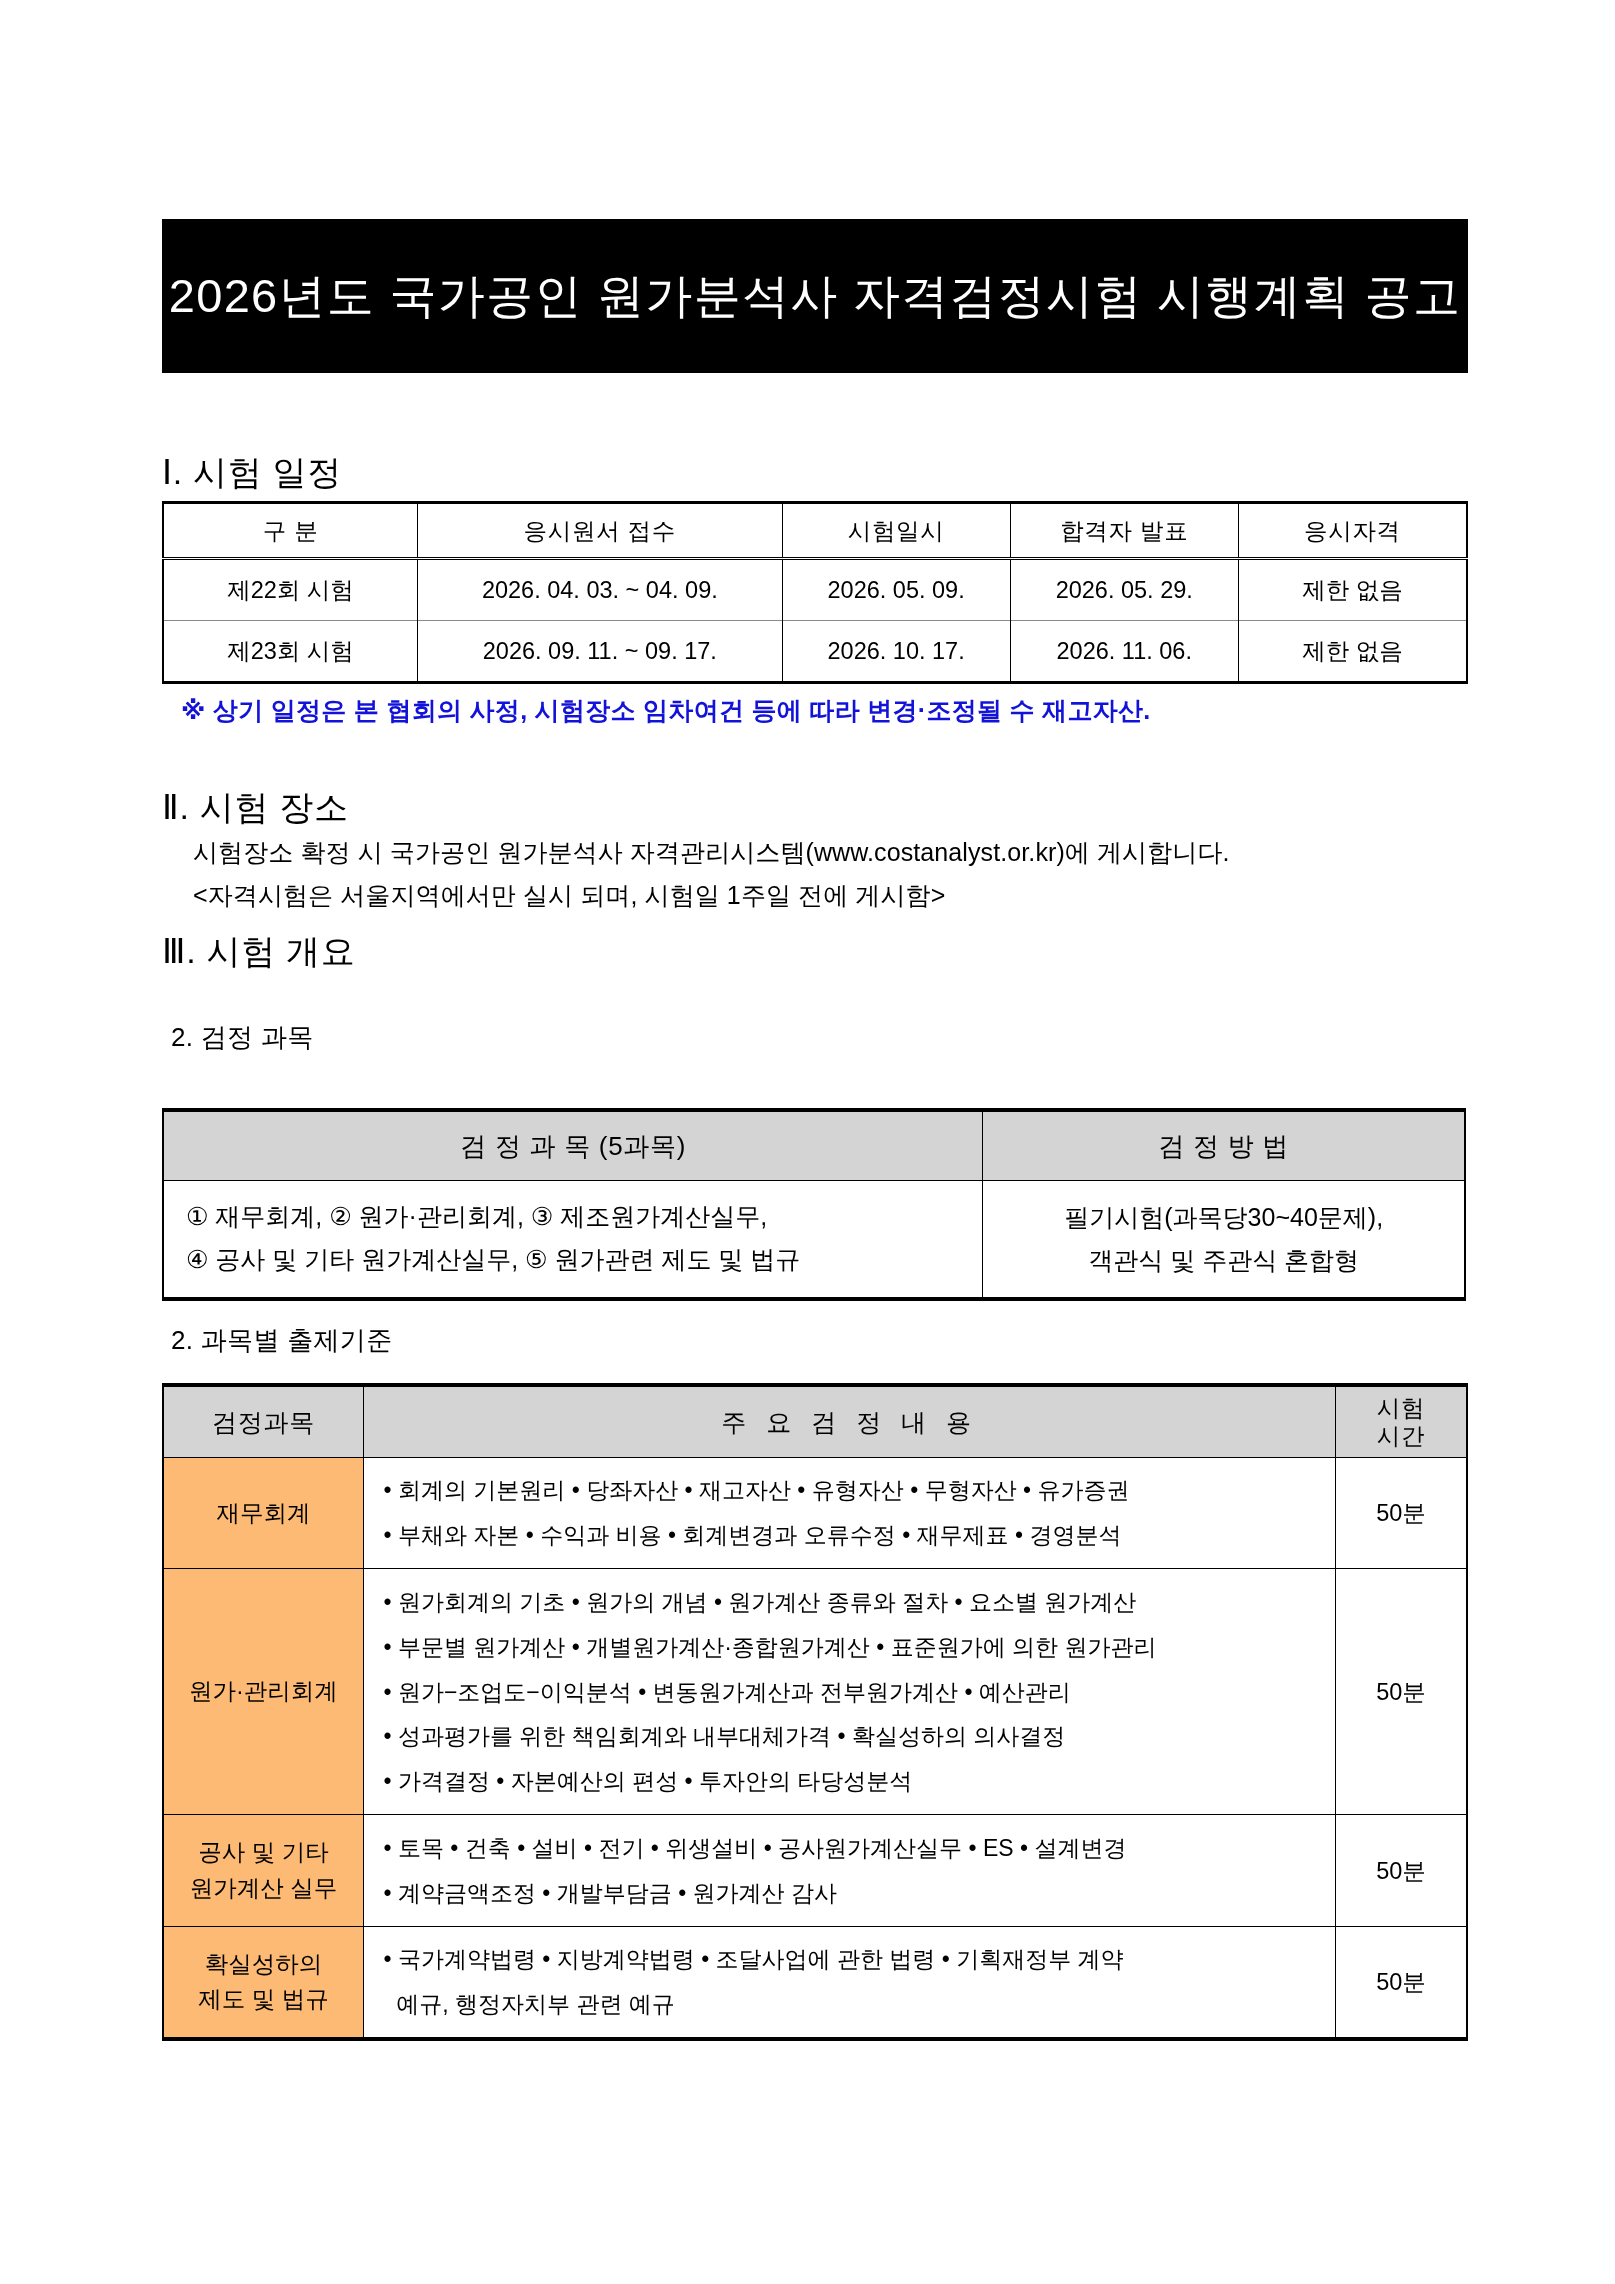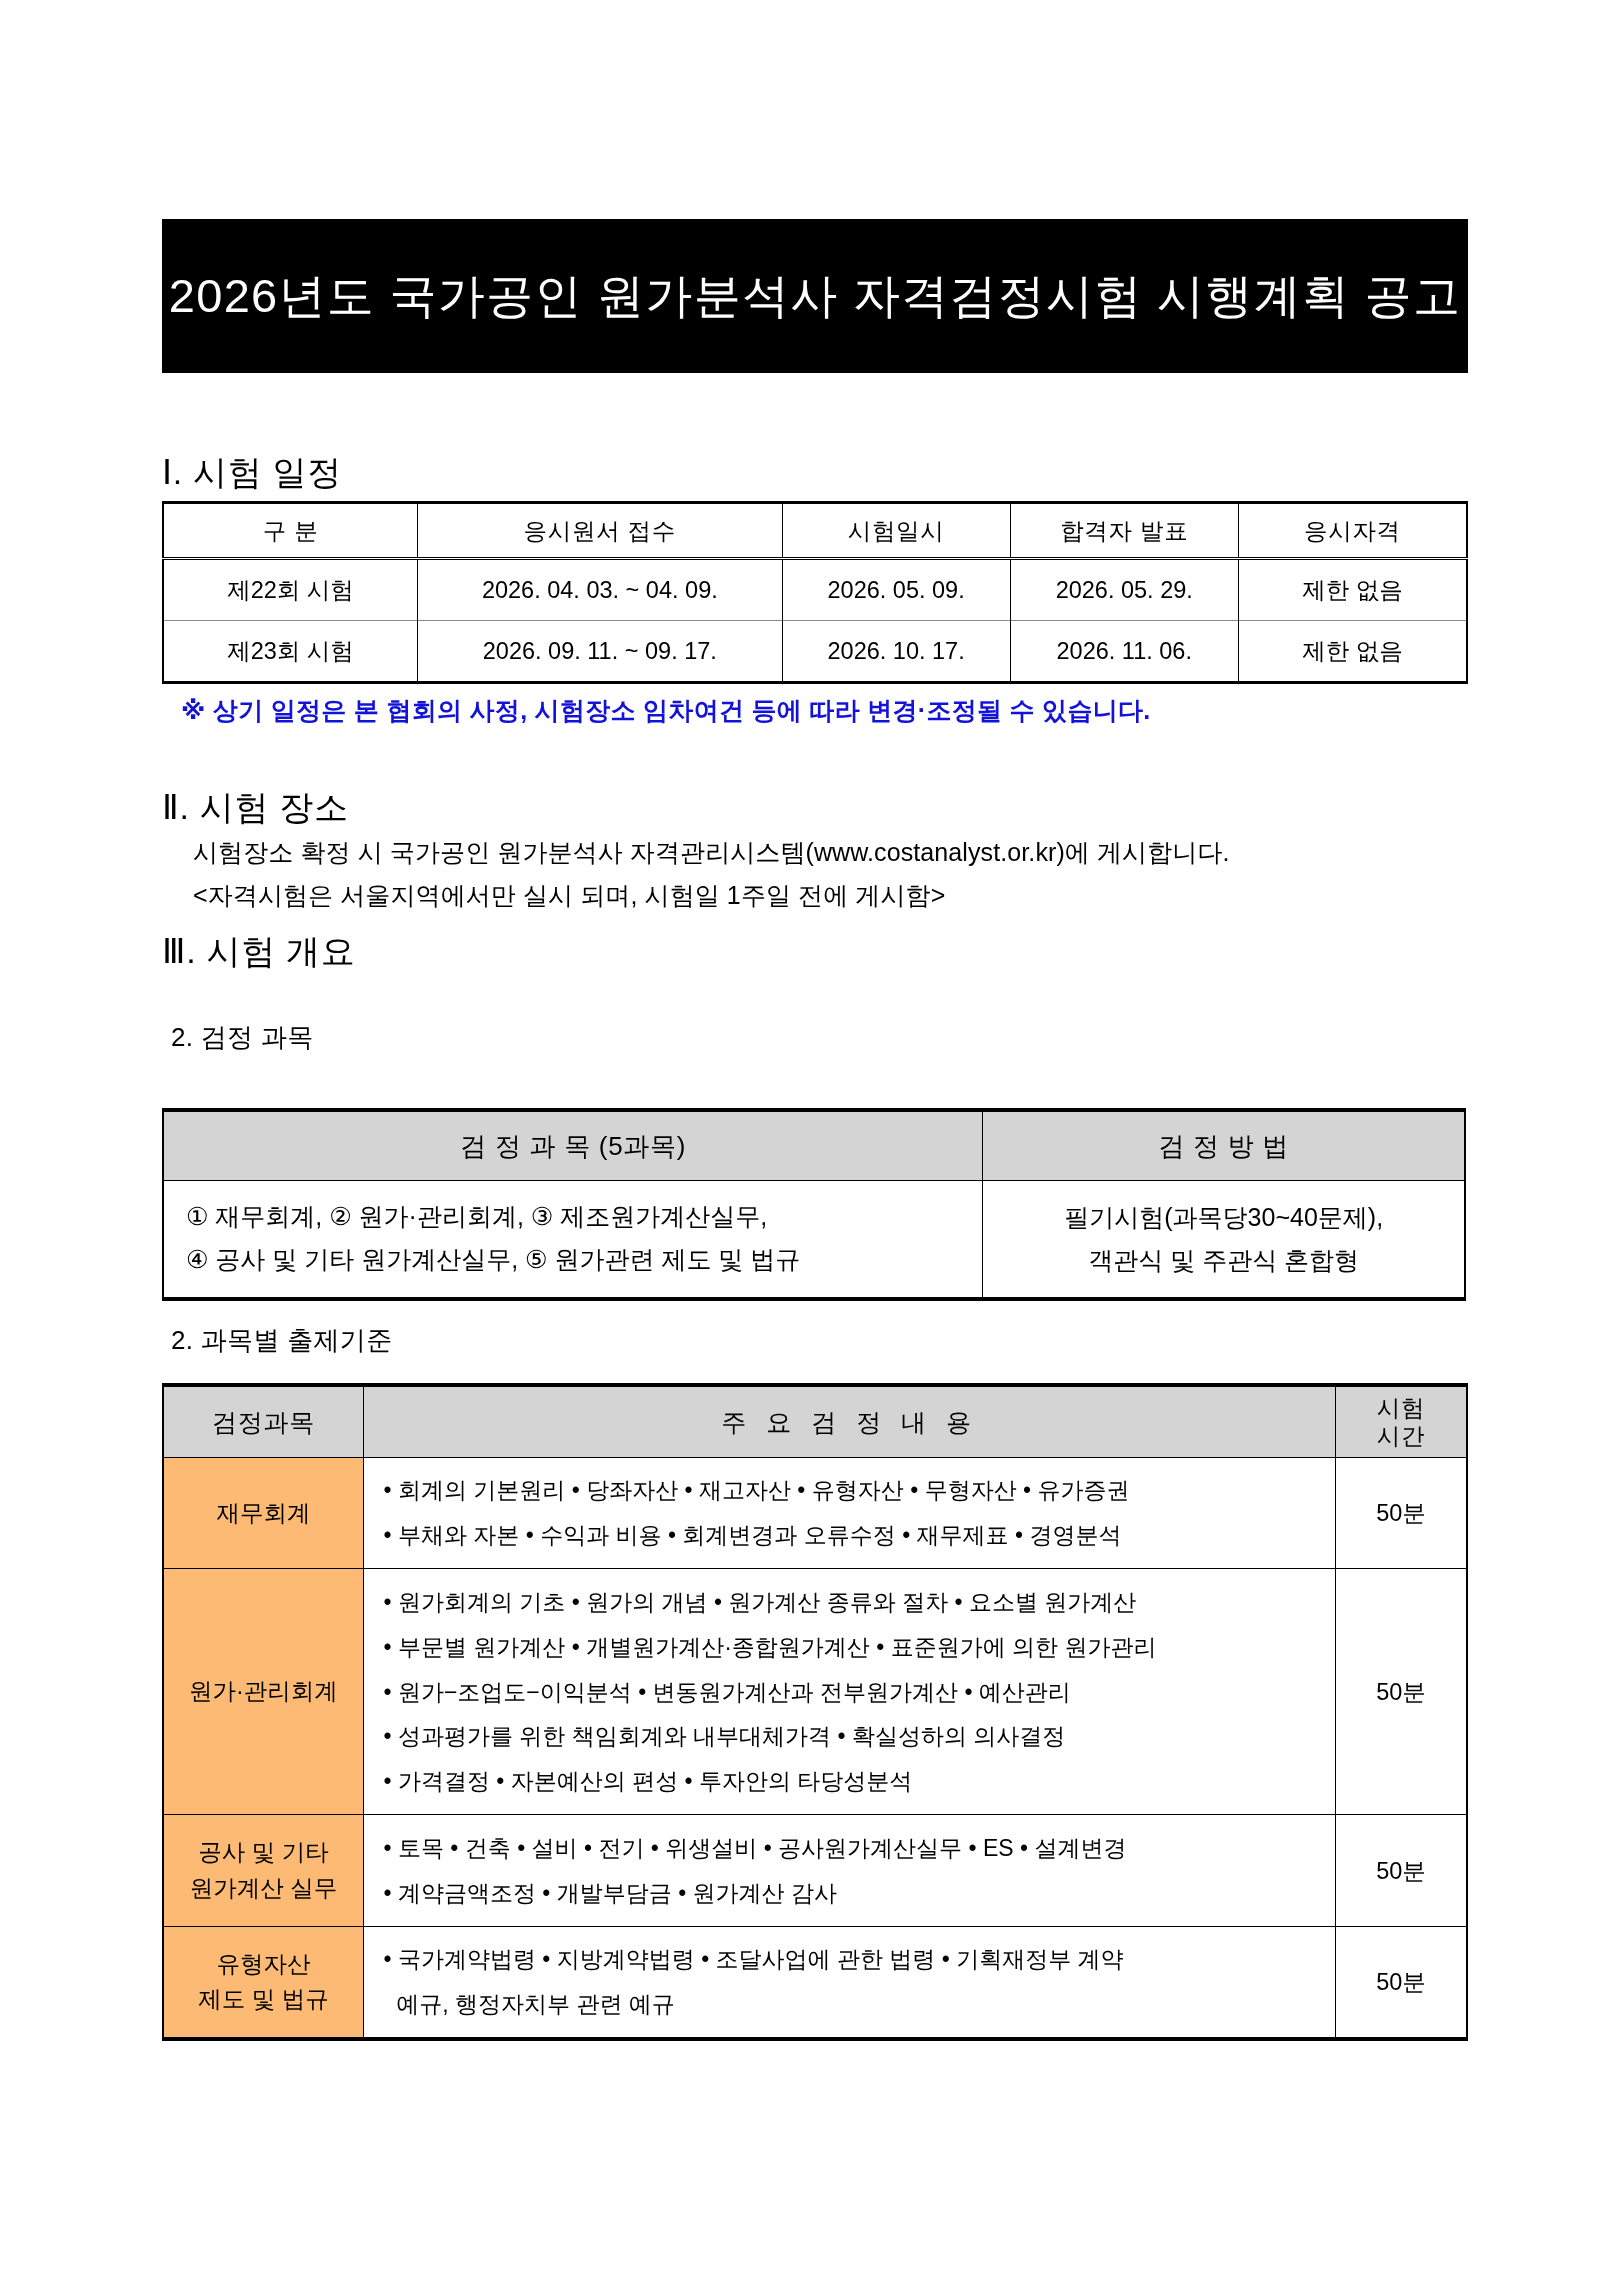--- a/index.html
+++ b/index.html
@@ -235,21 +235,21 @@
       <tr>
         <td>제23회 시험</td>
         <td>2026. 09. 11. ~ 09. 17.</td>
         <td>2026. 10. 17.</td>
         <td>2026. 11. 06.</td>
         <td>제한 없음</td>
       </tr>
     </tbody>
   </table>
 
-  <div id="schedule-note">※ 상기 일정은 본 협회의 사정, 시험장소 임차여건 등에 따라 변경·조정될 수 있습니다.</div>
+  <div id="schedule-note">※ 상기 일정은 본 협회의 사정, 시험장소 임차여건 등에 따라 변경·조정될 수 재고자산.</div>
 
   <div class="sec-heading" id="sec2-heading">Ⅱ. 시험 장소</div>
   <div class="sec2-line" id="sec2-line1">시험장소 확정 시 국가공인 원가분석사 자격관리시스템(www.costanalyst.or.kr)에 게시합니다.</div>
   <div class="sec2-line" id="sec2-line2">&lt;자격시험은 서울지역에서만 실시 되며, 시험일 1주일 전에 게시함&gt;</div>
 
   <div class="sec-heading" id="sec3-heading">Ⅲ. 시험 개요</div>
 
   <div class="sub-heading" id="sub1-heading">2. 검정 과목</div>
 
   <table class="tbl" id="subject-table">
@@ -321,21 +321,21 @@
         </td>
         <td class="c-items">
           <div class="bullet-line">• 토목 • 건축 • 설비 • 전기 • 위생설비 • 공사원가계산실무 • ES • 설계변경</div>
           <div class="bullet-line">• 계약금액조정 • 개발부담금 • 원가계산 감사</div>
         </td>
         <td class="c-dur">50분</td>
       </tr>
 
       <tr>
         <td class="c-subject">
-          <div>유형자산</div>
+          <div>확실성하의</div>
           <div>제도 및 법규</div>
         </td>
         <td class="c-items">
           <div class="bullet-line">• 국가계약법령 • 지방계약법령 • 조달사업에 관한 법령 • 기획재정부 계약</div>
           <div class="bullet-line" style="white-space:pre;">  예규, 행정자치부 관련 예규</div>
         </td>
         <td class="c-dur">50분</td>
       </tr>
     </tbody>
   </table>

